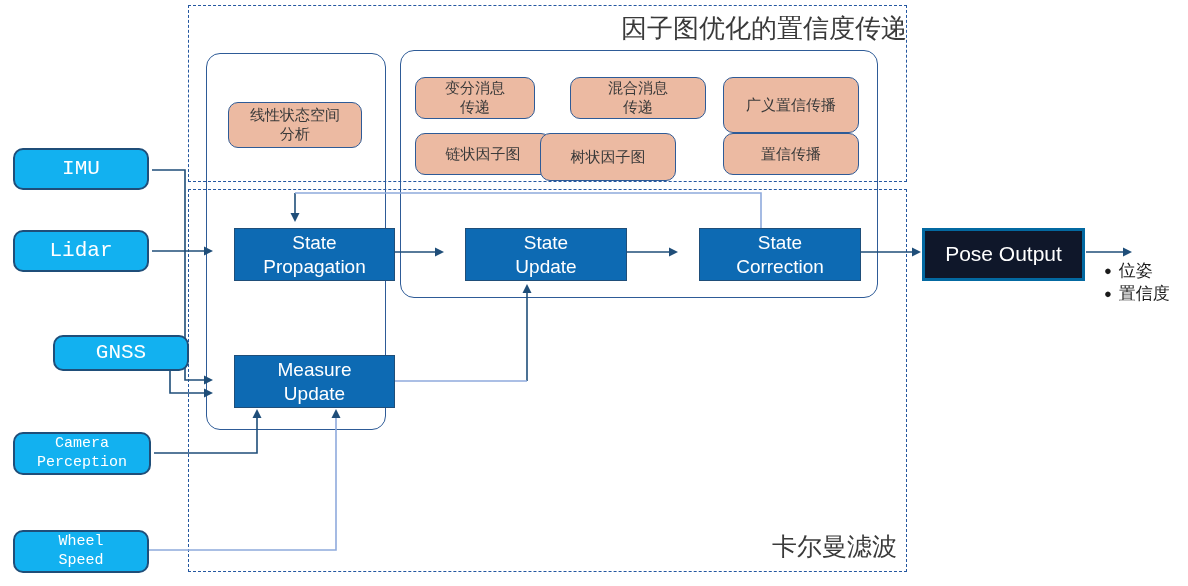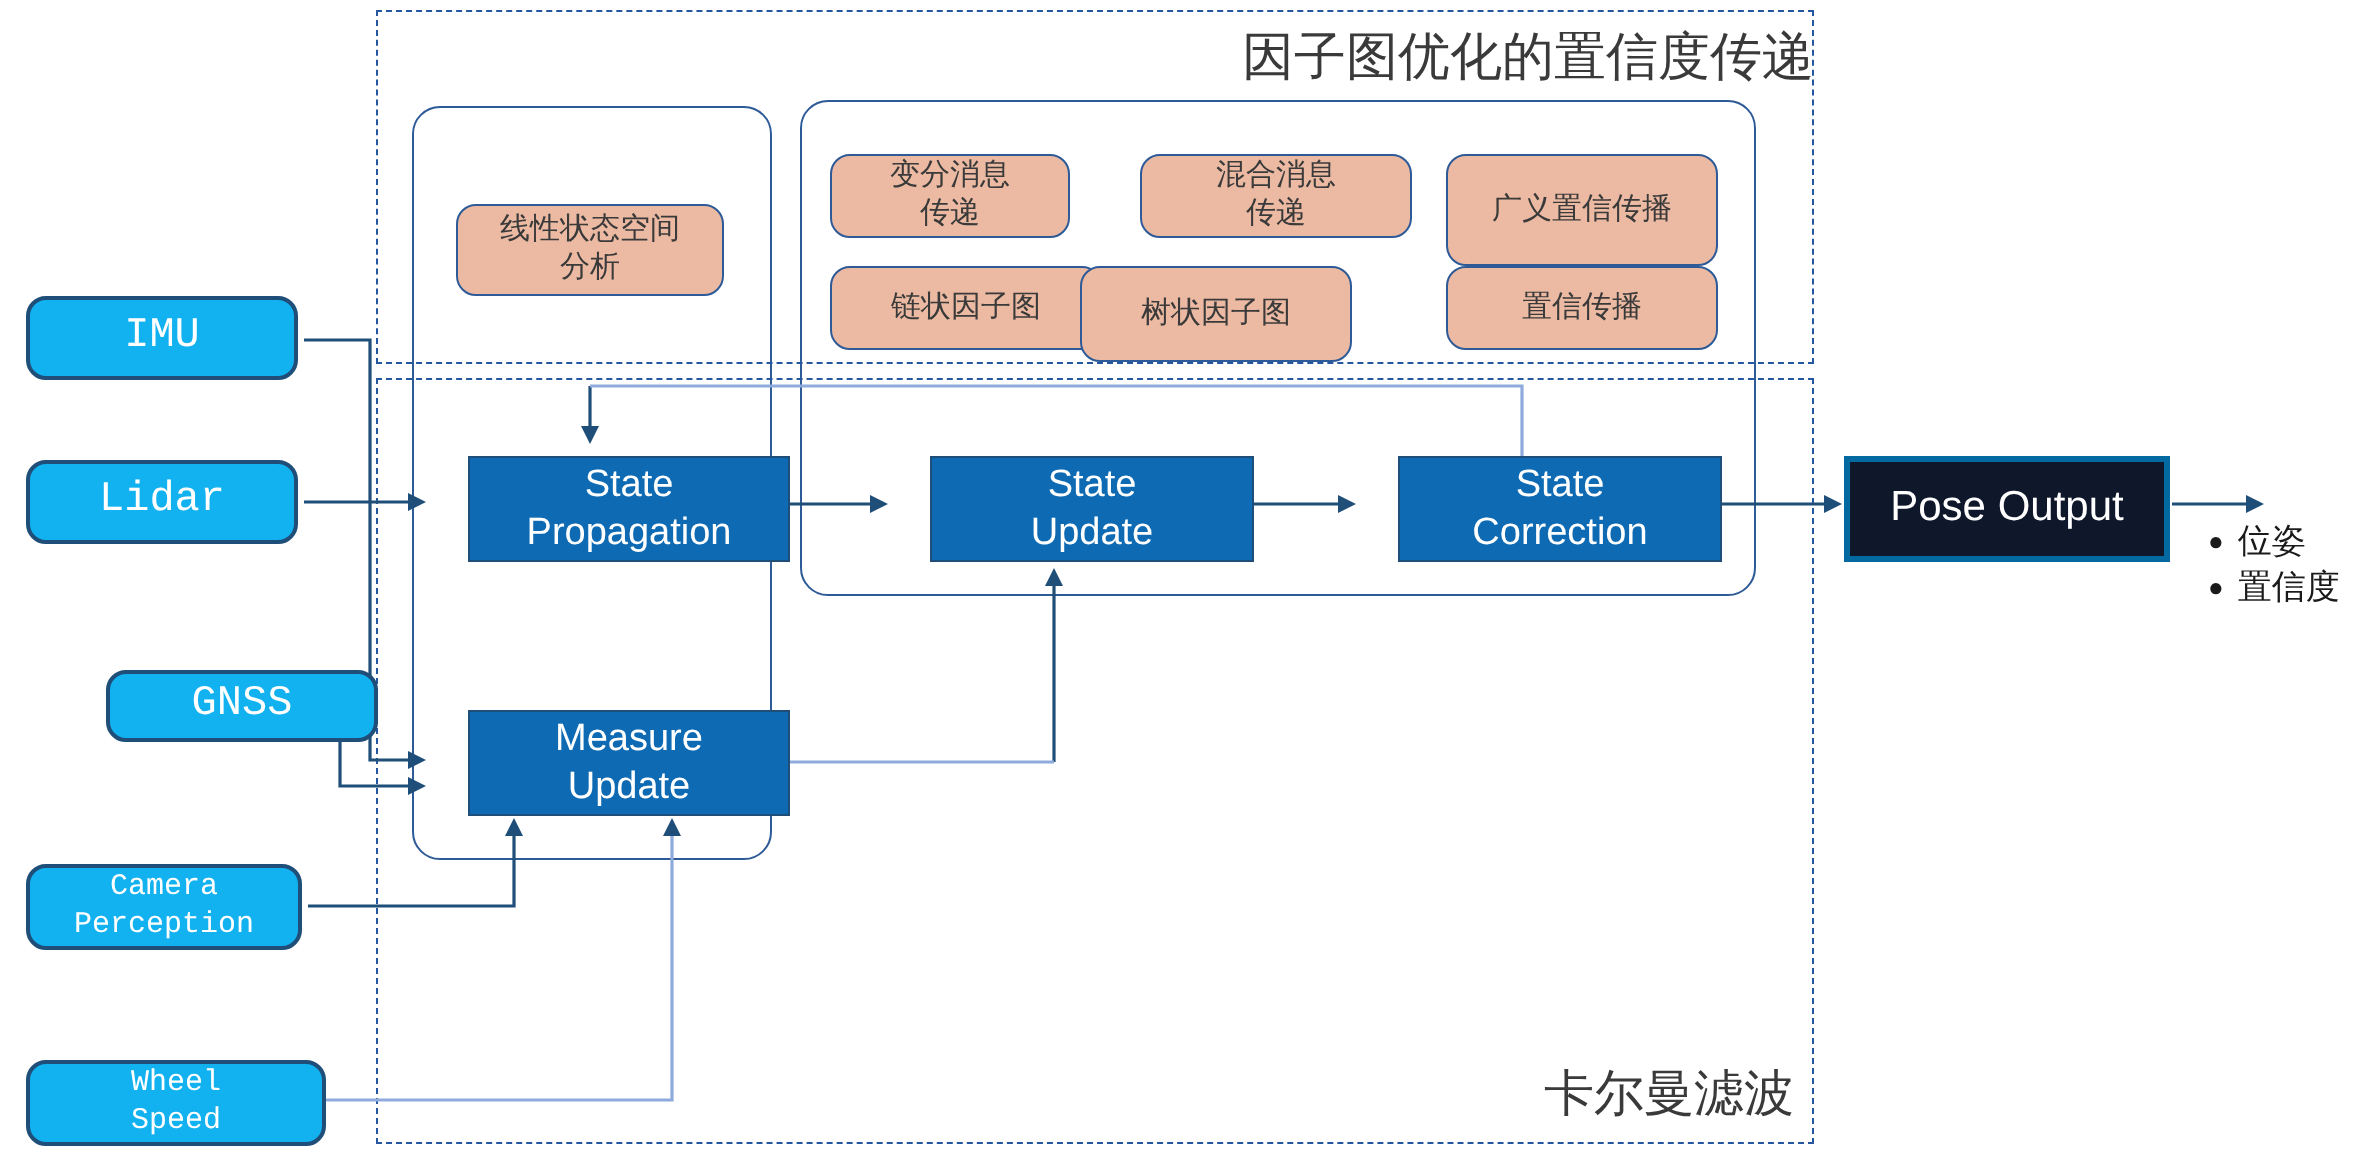--- a/index.html
+++ b/index.html
@@ -94,21 +94,21 @@
     <polygon points="1132,252 1123,247.5 1123,256.5"></polygon>
     <polygon points="295,222 290.5,213 299.5,213"></polygon>
   </g>
 </svg>
 
 <div class="node cyan" style="left:13px;top:148px;width:136px;height:42px;">IMU</div>
 <div class="node cyan" style="left:13px;top:230px;width:136px;height:42px;">Lidar</div>
 <div class="node cyan" style="left:13px;top:335px;width:136px;height:36px;margin-left:40px;">GNSS</div>
 <div class="node cyan small" style="left:13px;top:432px;width:138px;height:43px;">Camera
 Perception</div>
-<div class="node cyan small" style="left:13px;top:530px;width:150px;height:43px;">Wheel
+<div class="node cyan small" style="left:13px;top:530px;width:136px;height:43px;">Wheel
 Speed</div>
 
 <div class="node salmon" style="left:228px;top:102px;width:134px;height:46px;">线性状态空间
 分析</div>
 <div class="node salmon" style="left:415px;top:77px;width:120px;height:42px;">变分消息
 传递</div>
 <div class="node salmon" style="left:570px;top:77px;width:136px;height:42px;">混合消息
 传递</div>
 <div class="node salmon" style="left:723px;top:77px;width:136px;height:56px;">广义置信传播</div>
 <div class="node salmon" style="left:415px;top:133px;width:136px;height:42px;">链状因子图</div>

